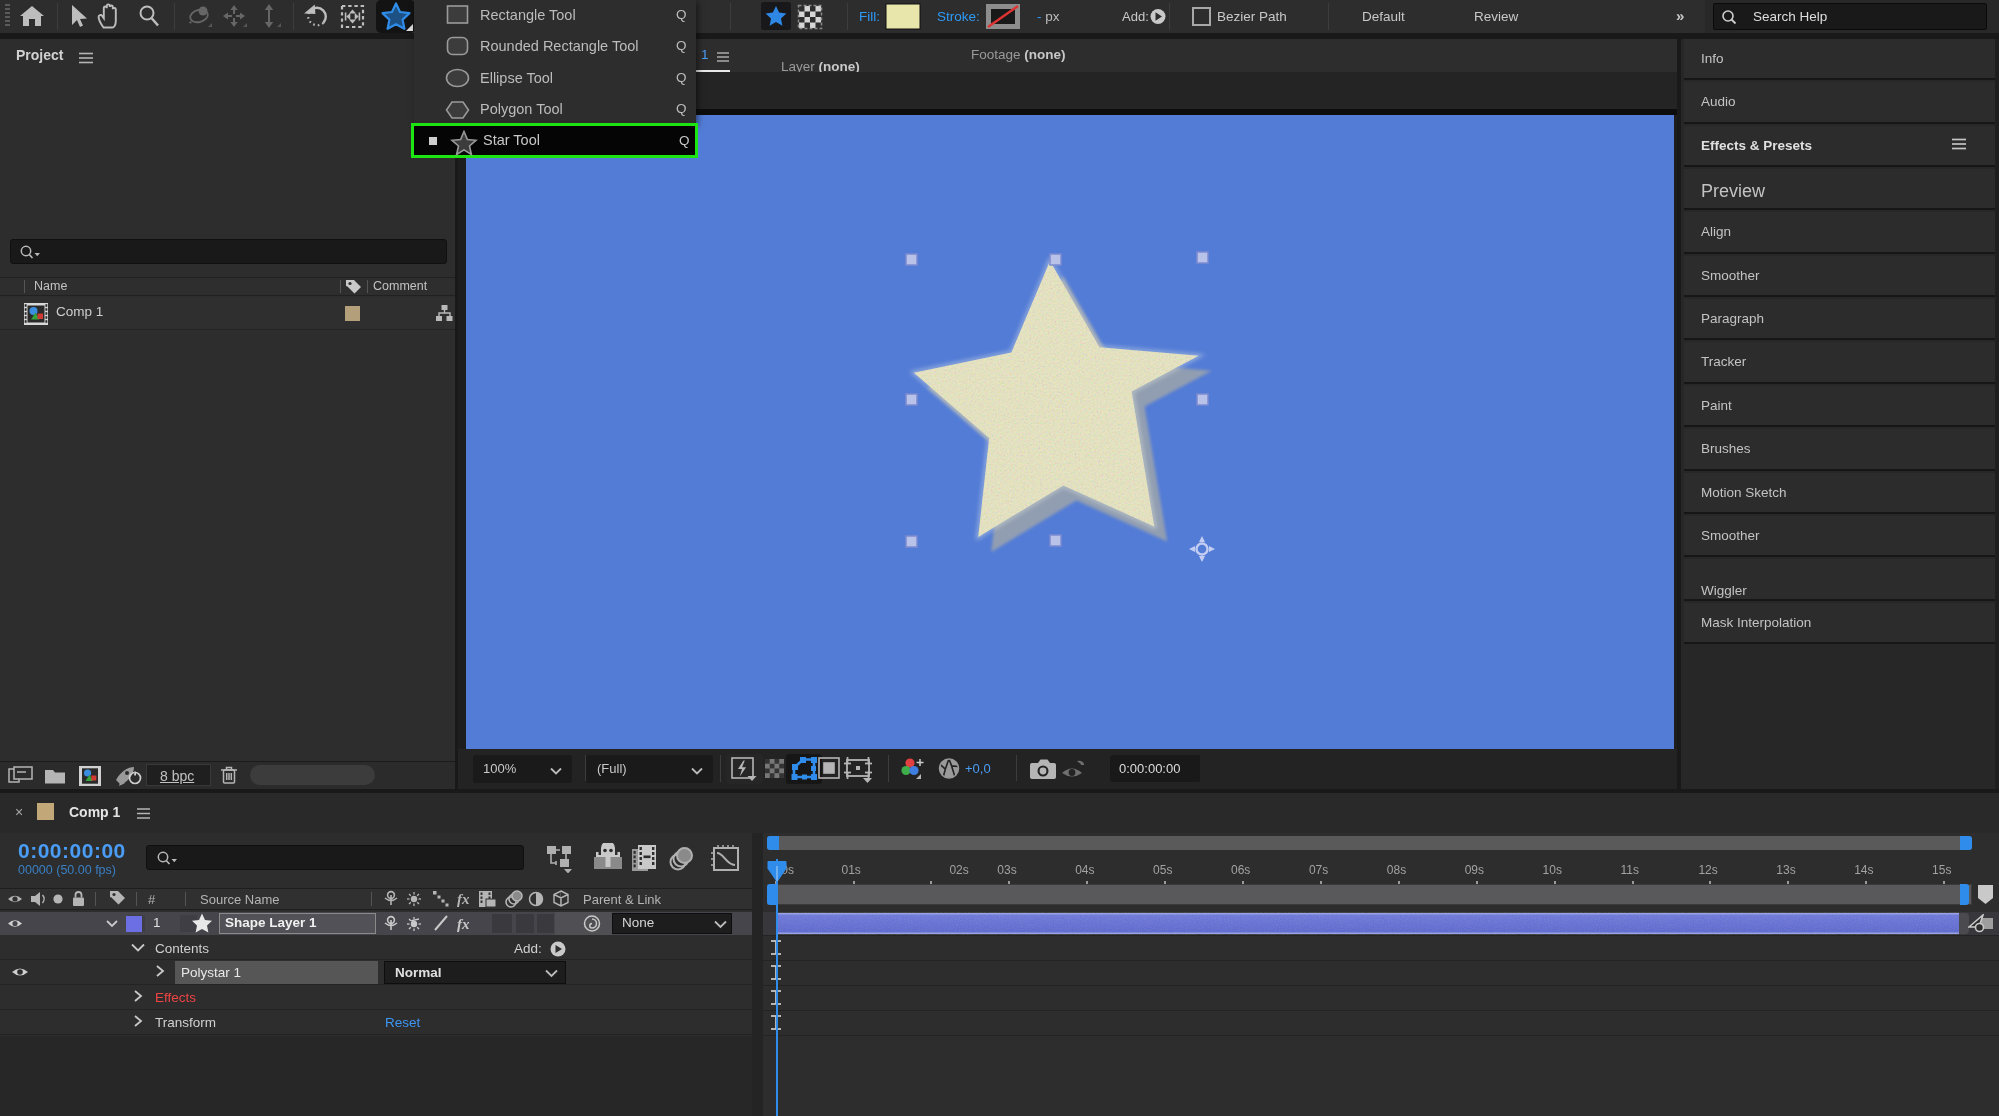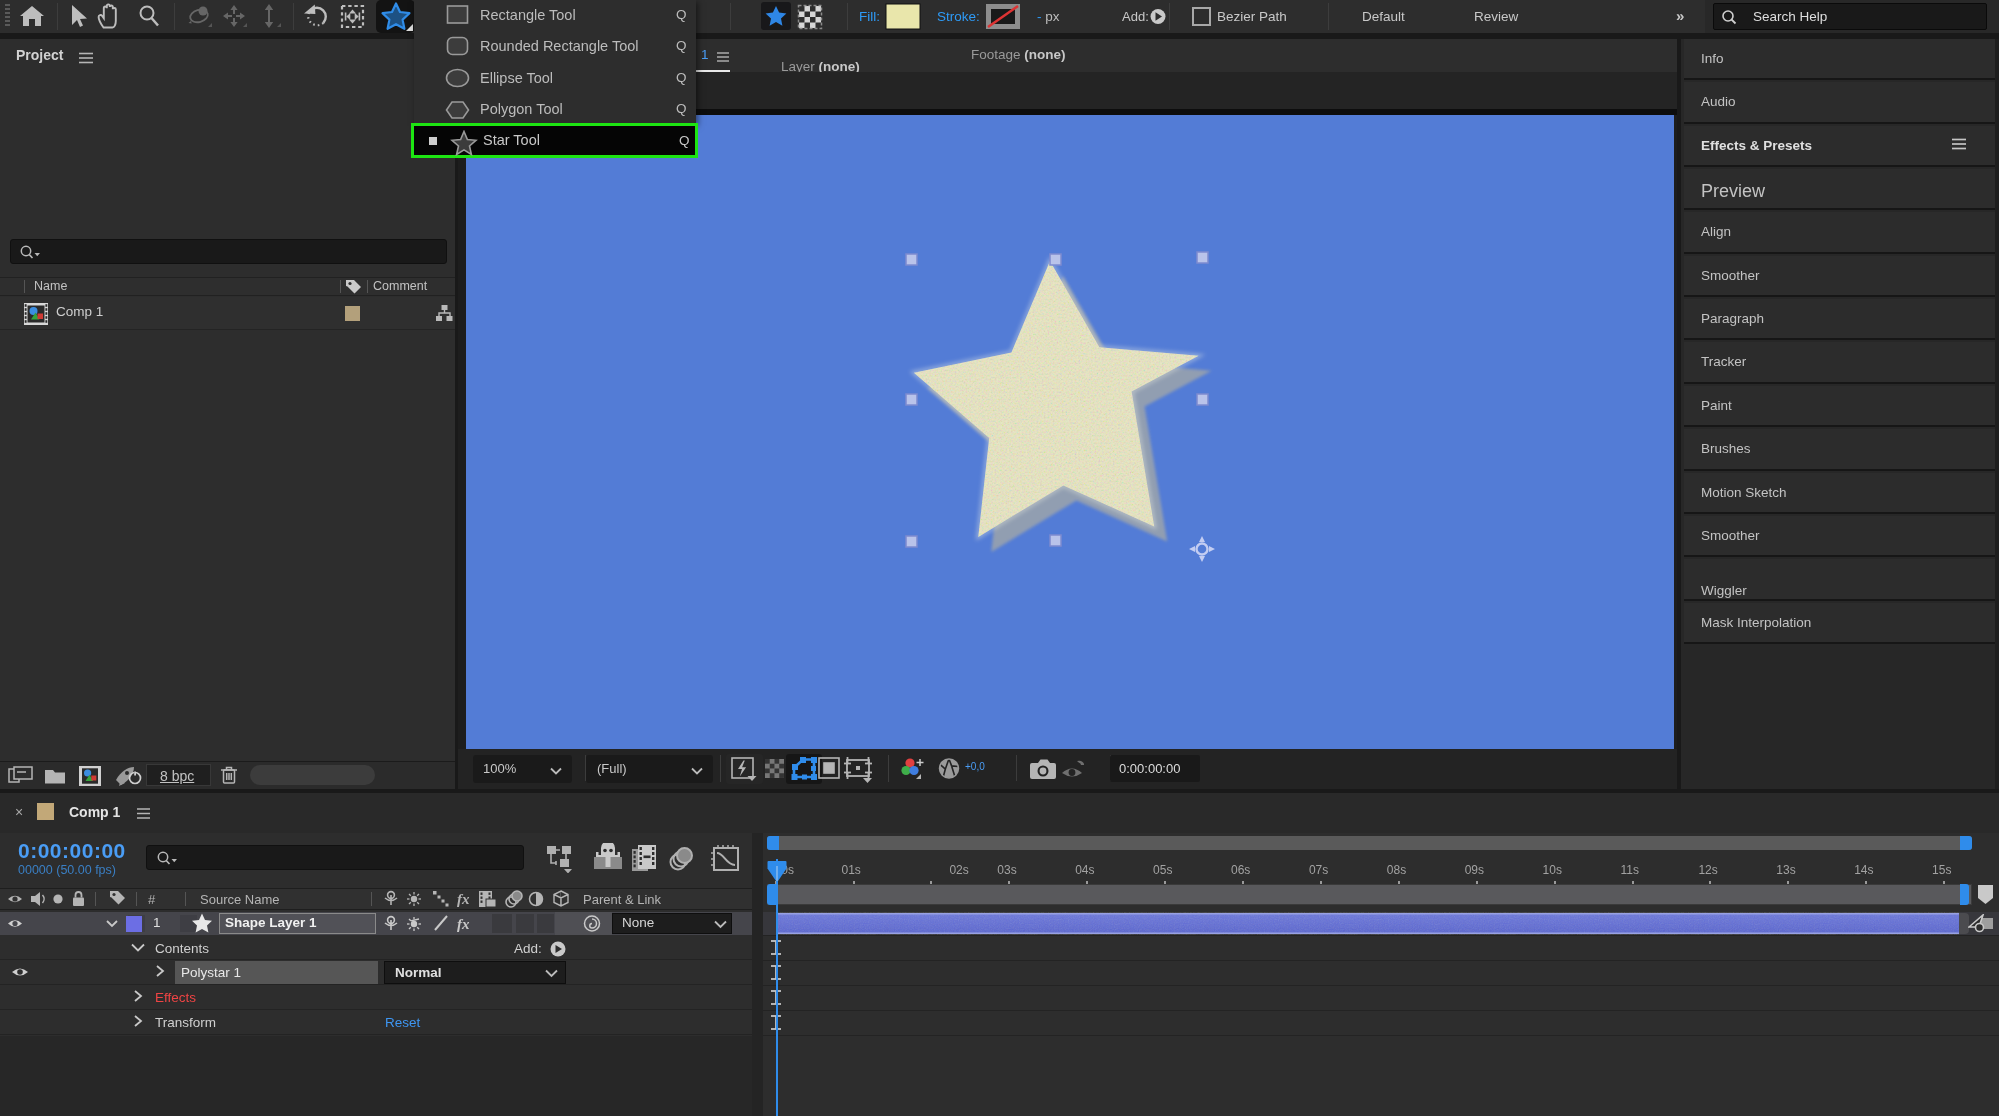--- a/index.html
+++ b/index.html
@@ -378,21 +378,21 @@
 
       <g transform="translate(229,15.5)">
         <circle r="9.5" fill="#9a9a9a"></circle>
         <g stroke="#232323" stroke-width="1.6" fill="none">
           <path d="M0 -9.5 L2.6 -2.6 M9.3 -2 L2.6 -2.6 M5.7 7.6 L2.6 -2.6"></path>
           <path d="M-5.7 -7.6 L-2.6 2.6 M-9.3 2 L-2.6 2.6 M0 9.5 L-2.6 2.6" transform="rotate(36)"></path>
         </g>
         <circle r="9.5" fill="none" stroke="#9a9a9a" stroke-width="1.5"></circle>
       </g>
     </svg>
-    <span class="txt" style="left:507px;top:722px;color:#4a9df5;font-size:10px;">+0,0</span>
+    <span class="txt" style="left:507px;top:722px;color:#4a9df5;font-size:13px;">+0,0</span>
     <div class="sep" style="left:558px;top:716px;height:26px;"></div>
     <svg class="abs" style="left:570px;top:716px" width="120" height="28" viewBox="0 0 120 28">
 
       <g fill="#b5b5b5">
         <rect x="2" y="8" width="26" height="16" rx="2"></rect>
         <path d="M10 8 L12.5 4.5 L19.5 4.5 L22 8 Z"></path>
         <circle cx="15" cy="16" r="5.5" fill="#232323"></circle>
         <circle cx="15" cy="16" r="3.4" fill="#b5b5b5"></circle>
       </g>
 

